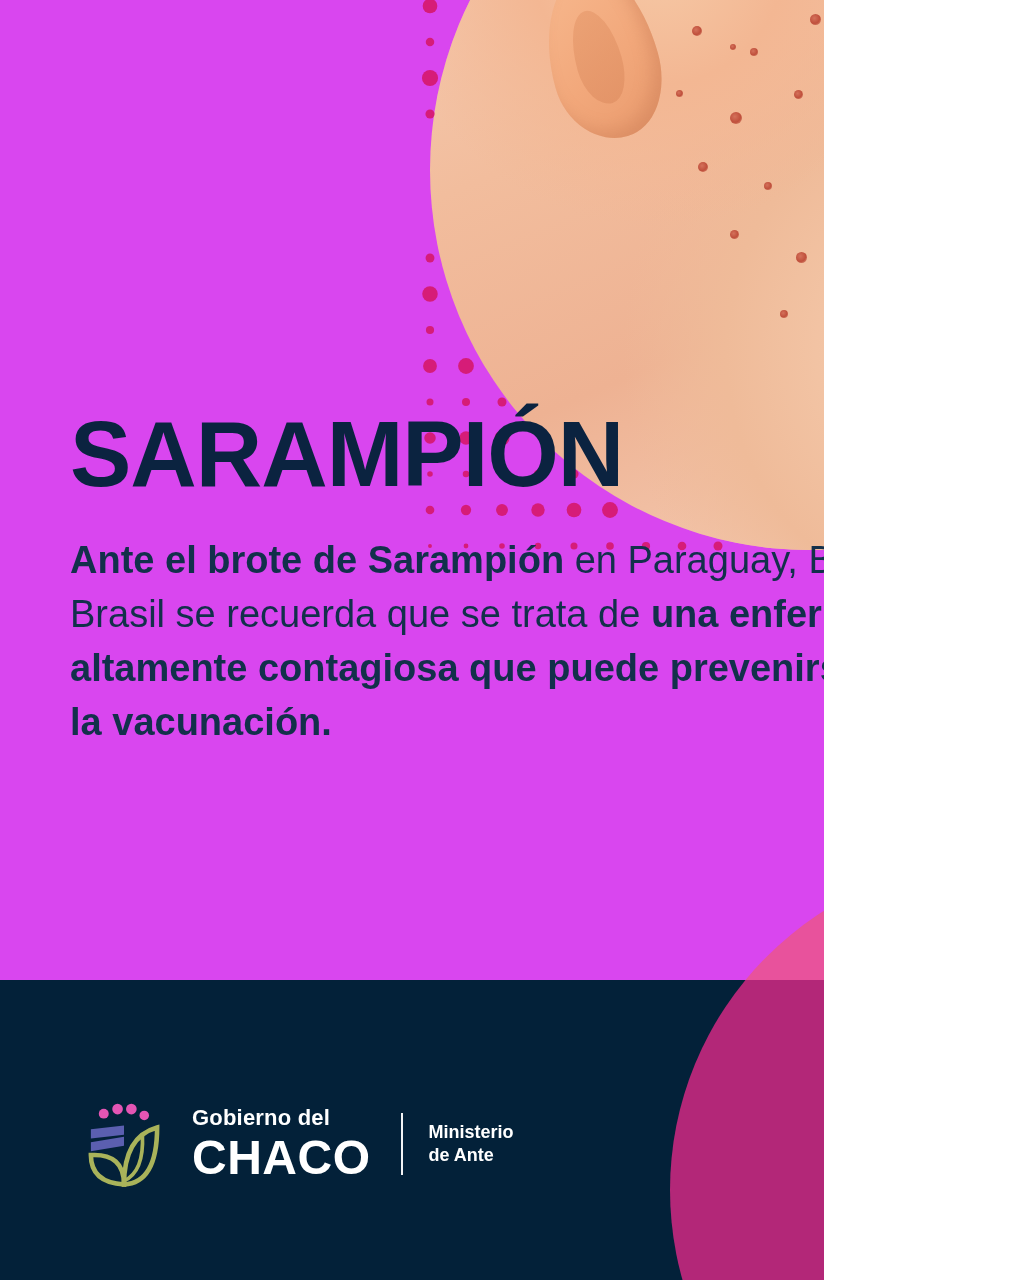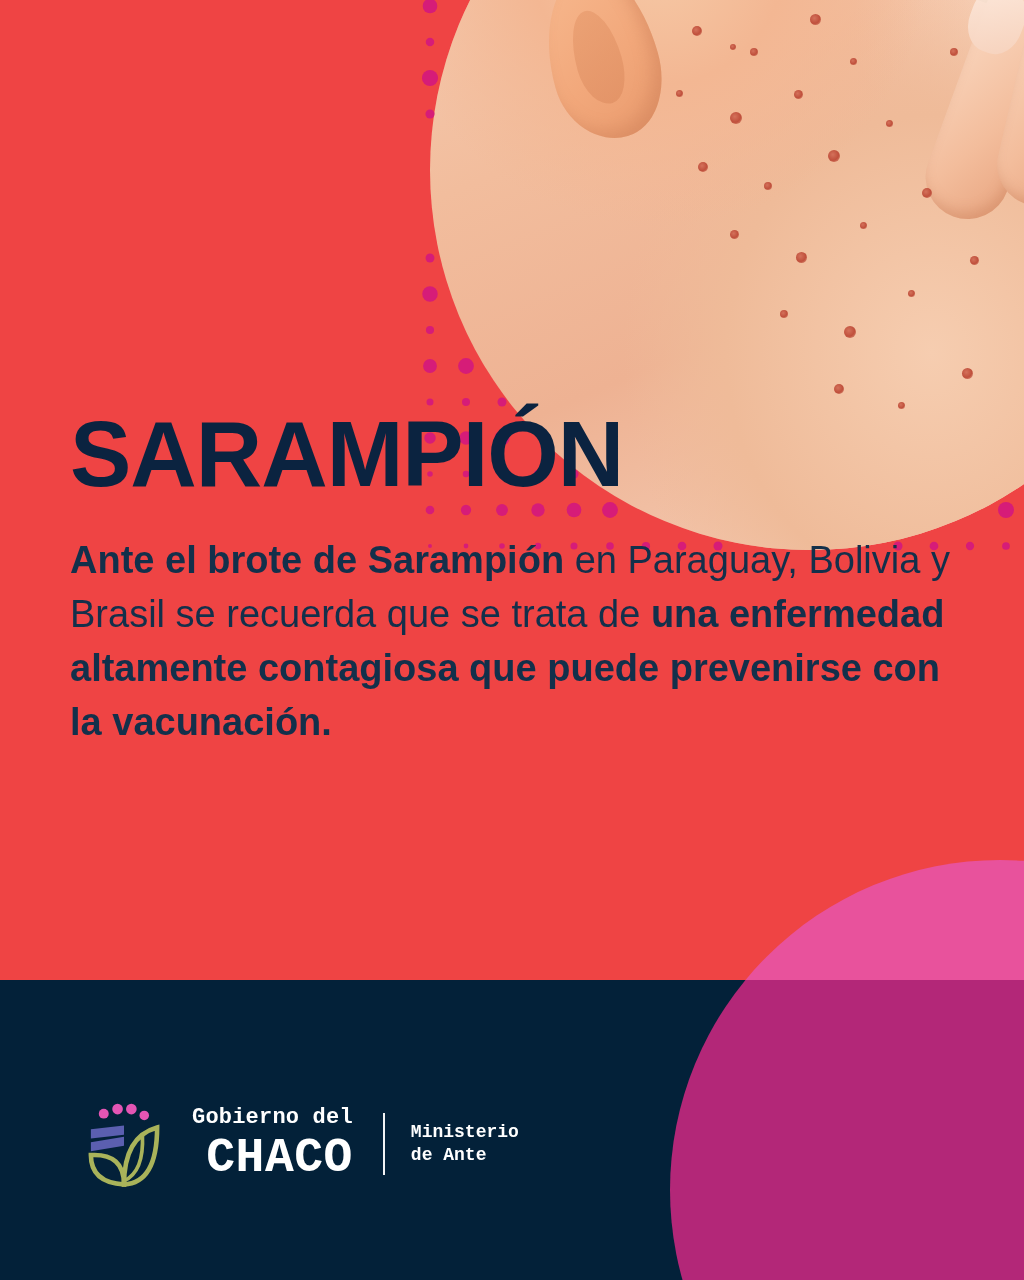--- a/index.html
+++ b/index.html
@@ -5,23 +5,23 @@
   html, body {
     margin: 0;
     padding: 0;
     background: #ffffff;
   }
   body {
     font-family: "Liberation Sans", sans-serif;
   }
   #poster {
     position: relative;
-    width: 1024px;
+    width: 824px;
     height: 1280px;
-    background: #ef4444;
+    background: #d946ef;
     overflow: hidden;
   }
 
   
   .photo-wrap {
     position: absolute;
     left: 430px;
     top: -210px;
     width: 760px;
     height: 760px;
@@ -153,21 +153,20 @@
   .para b { font-weight: 700; }
 
   
   .logo-lockup {
     position: absolute;
     left: 78px;
     top: 1098px;
     display: flex;
     align-items: center;
     z-index: 7;
-    font-family: Liberation Mono, monospace;
   }
   .emblem {
     width: 92px;
     height: 92px;
     flex: 0 0 auto;
   }
   .gov-text {
     margin-left: 22px;
     color: #ffffff;
     line-height: 1;

